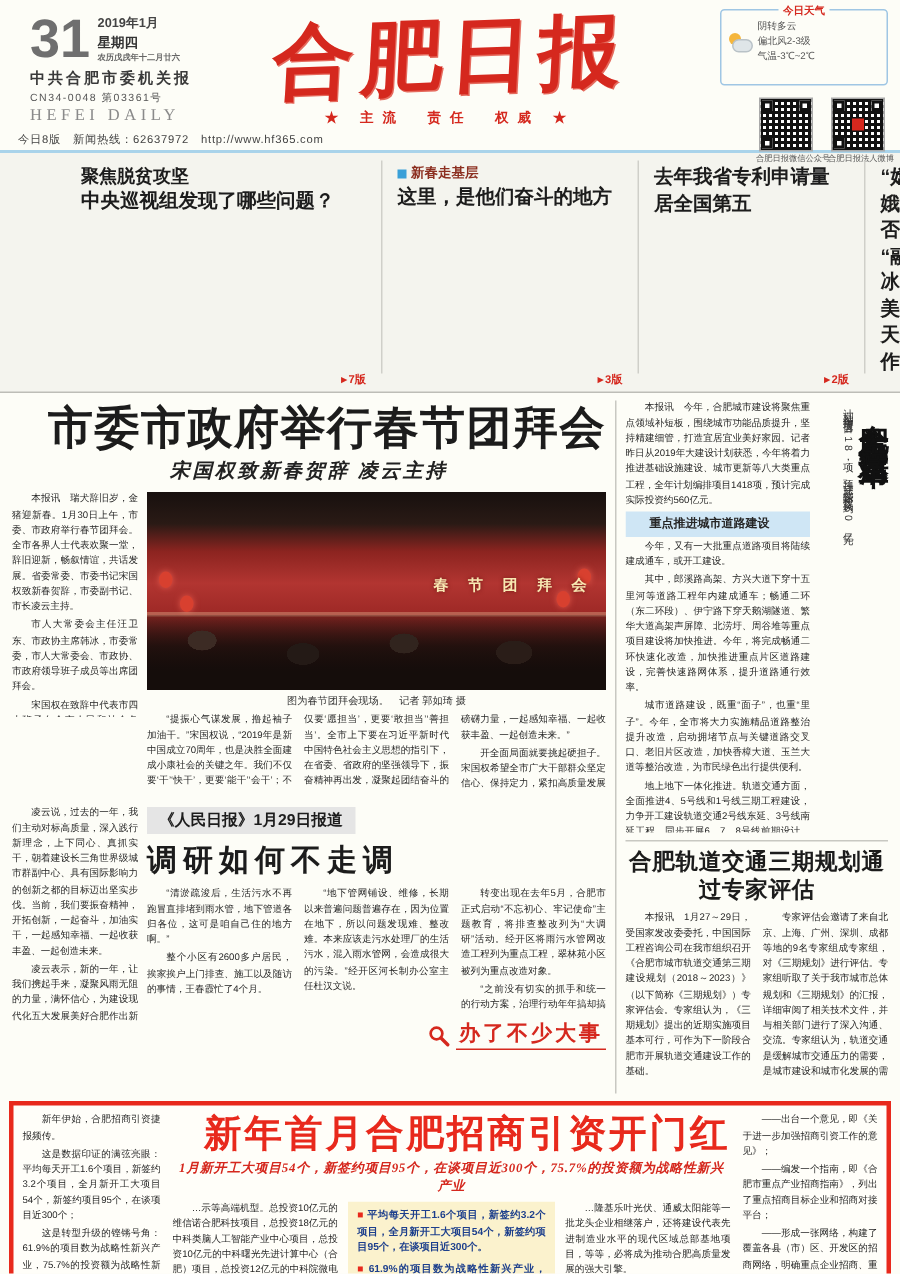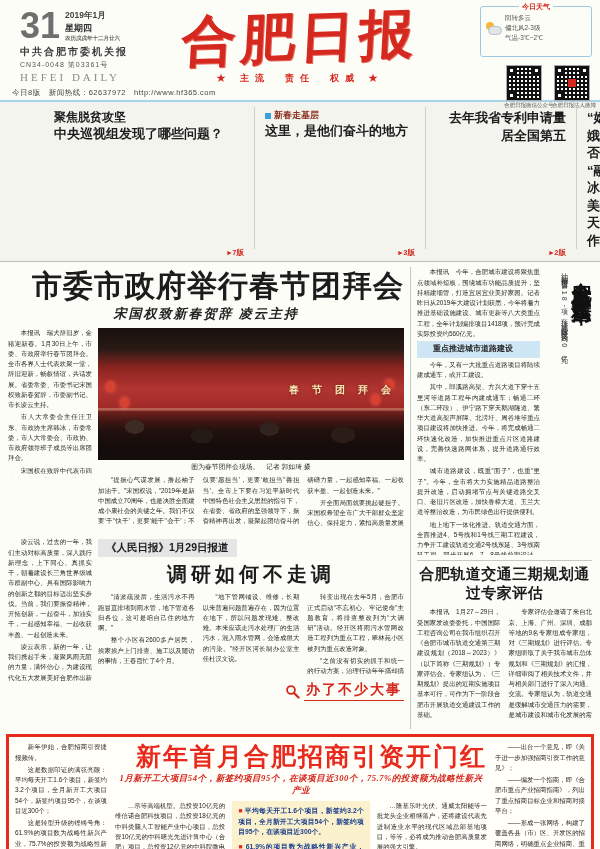--- a/index.html
+++ b/index.html
@@ -39,21 +39,21 @@
   .qr i{position:absolute;width:7px;height:7px;background:#fff;border:2px solid #111;box-sizing:border-box;}
   .qr i.a{left:1px;top:1px;} .qr i.b{right:1px;top:1px;} .qr i.c{left:1px;bottom:1px;}
   .qr.weibo::after{content:"";position:absolute;left:13px;top:13px;width:8px;height:8px;background:#d5281e;}
   .qr-cap{font-size:5.5px;color:#555;margin-top:1px;white-space:nowrap;}
   .mh-info{position:absolute;left:12px;bottom:2px;font-size:7.5px;color:#444;letter-spacing:.5px;}
   .blue-rule{border-top:2px solid #a9d3ea;}
   
   .teasers{display:flex;background:#f4f4ee;border-bottom:1px solid #bdbdb7;padding:5px 0 12px;}
   .teaser{padding:2px 10px 0;border-left:1px solid #cfcfc9;position:relative;}
   .teaser:first-child{border-left:none;margin-left:44px;}
-  .t1{flex:0 0 190px;} .t2{flex:0 0 150px;} .t3{flex:0 0 130px;text-align:right;} .t4{flex:1;}
+  .t1{flex:0 0 190px;} .t2{flex:0 0 150px;} .t3{flex:0 0 130px;} .t4{flex:1;}
   .tz-k{font-size:12px;font-weight:700;line-height:1.35;}
   .tz-t{font-size:13px;font-weight:900;line-height:1.35;}
   .tz-tag{font-size:9px;font-weight:700;color:#8c2f20;display:flex;align-items:center;gap:3px;}
   .bullet-blue{width:6px;height:6px;background:#3aa0d8;display:inline-block;}
   .tz-p{position:absolute;right:10px;bottom:-9px;color:#d5281e;font-size:7.5px;font-weight:700;}
   .tz-p::before{content:"▸";margin-right:1px;}
   
   .main{display:flex;padding:5px 8px 0;}
   .main-left{width:396px;flex:0 0 396px;}
   .main-right{flex:1;border-left:1px solid #c8c8c2;margin-left:6px;padding-left:6px;}
@@ -77,21 +77,21 @@
        linear-gradient(180deg,rgba(25,14,11,.2),#150d0b 75%);}
   .photo .stage{position:absolute;top:60%;width:100%;height:3px;background:rgba(240,200,160,.35);}
   .lantern{position:absolute;width:9px;height:11px;border-radius:50%;background:#d8402f;box-shadow:0 0 4px #e2574a;}
   .caption{font-size:6.8px;color:#333;text-align:center;margin:2px 0 3px;}
   .lead-cols{column-count:3;column-gap:8px;height:58px;overflow:hidden;margin-top:2px;}
   .mid-band{display:flex;gap:6px;margin-top:4px;}
   .mid-left{width:84px;flex:0 0 84px;height:146px;overflow:hidden;}
   .people{flex:1;}
   .kicker{display:inline-block;background:#e5e5e5;color:#1c1c1c;font-weight:700;
           font-size:10.5px;padding:2px 8px;margin-bottom:2px;}
-  .people-h2{font-size:20px;font-weight:900;text-align:center;letter-spacing:4px;margin:2px 0 4px;}
+  .people-h2{font-size:20px;font-weight:900;letter-spacing:4px;margin:2px 0 4px;}
   .people-cols{column-count:3;column-gap:8px;height:86px;overflow:hidden;}
   .ribbon{display:flex;justify-content:flex-end;align-items:center;gap:4px;margin-top:3px;}
   .ribbon-text{color:#d5281e;font-size:14px;font-weight:900;letter-spacing:2px;
                border-bottom:1px solid #d5281e;padding:0 2px 1px;}
   
   .constr{display:flex;gap:4px;}
   .constr-body{flex:1;height:288px;overflow:hidden;}
   .bluebar{background:#cfe6f5;font-weight:700;font-size:8px;
            padding:2px 0;margin:3px 0;text-indent:0;}
   .vhead{flex:0 0 48px;display:flex;gap:2px;justify-content:flex-end;}

